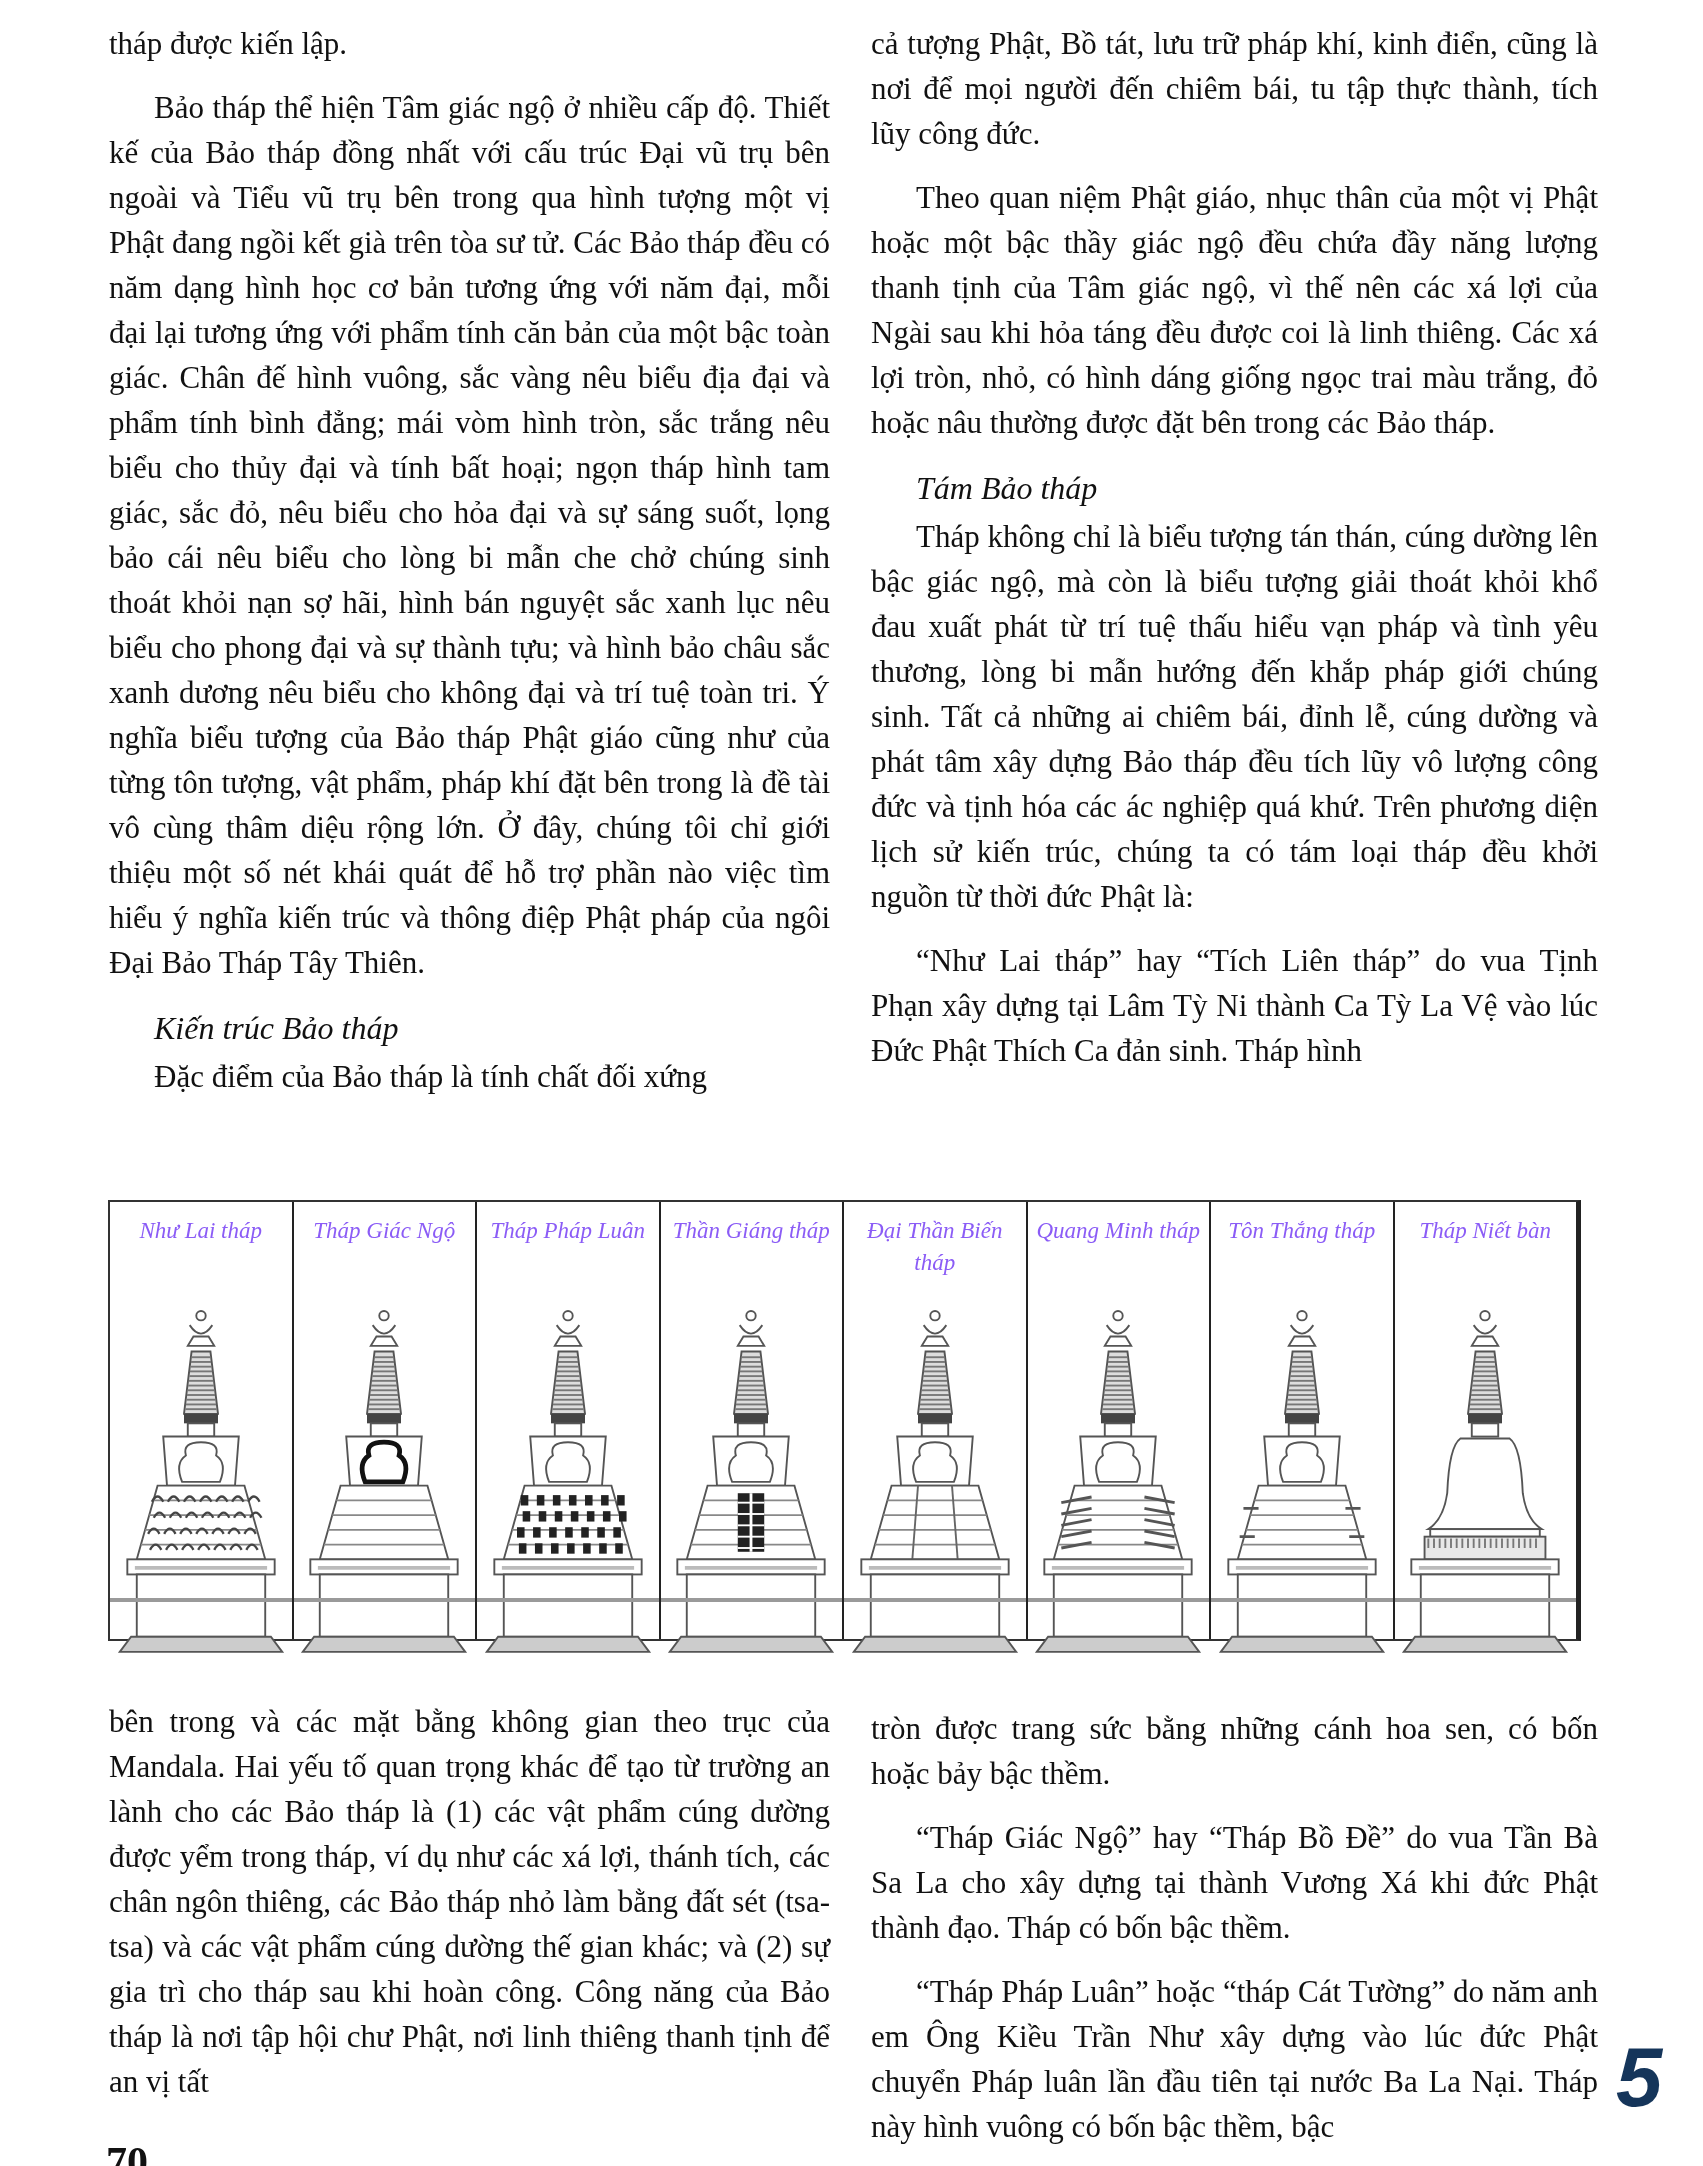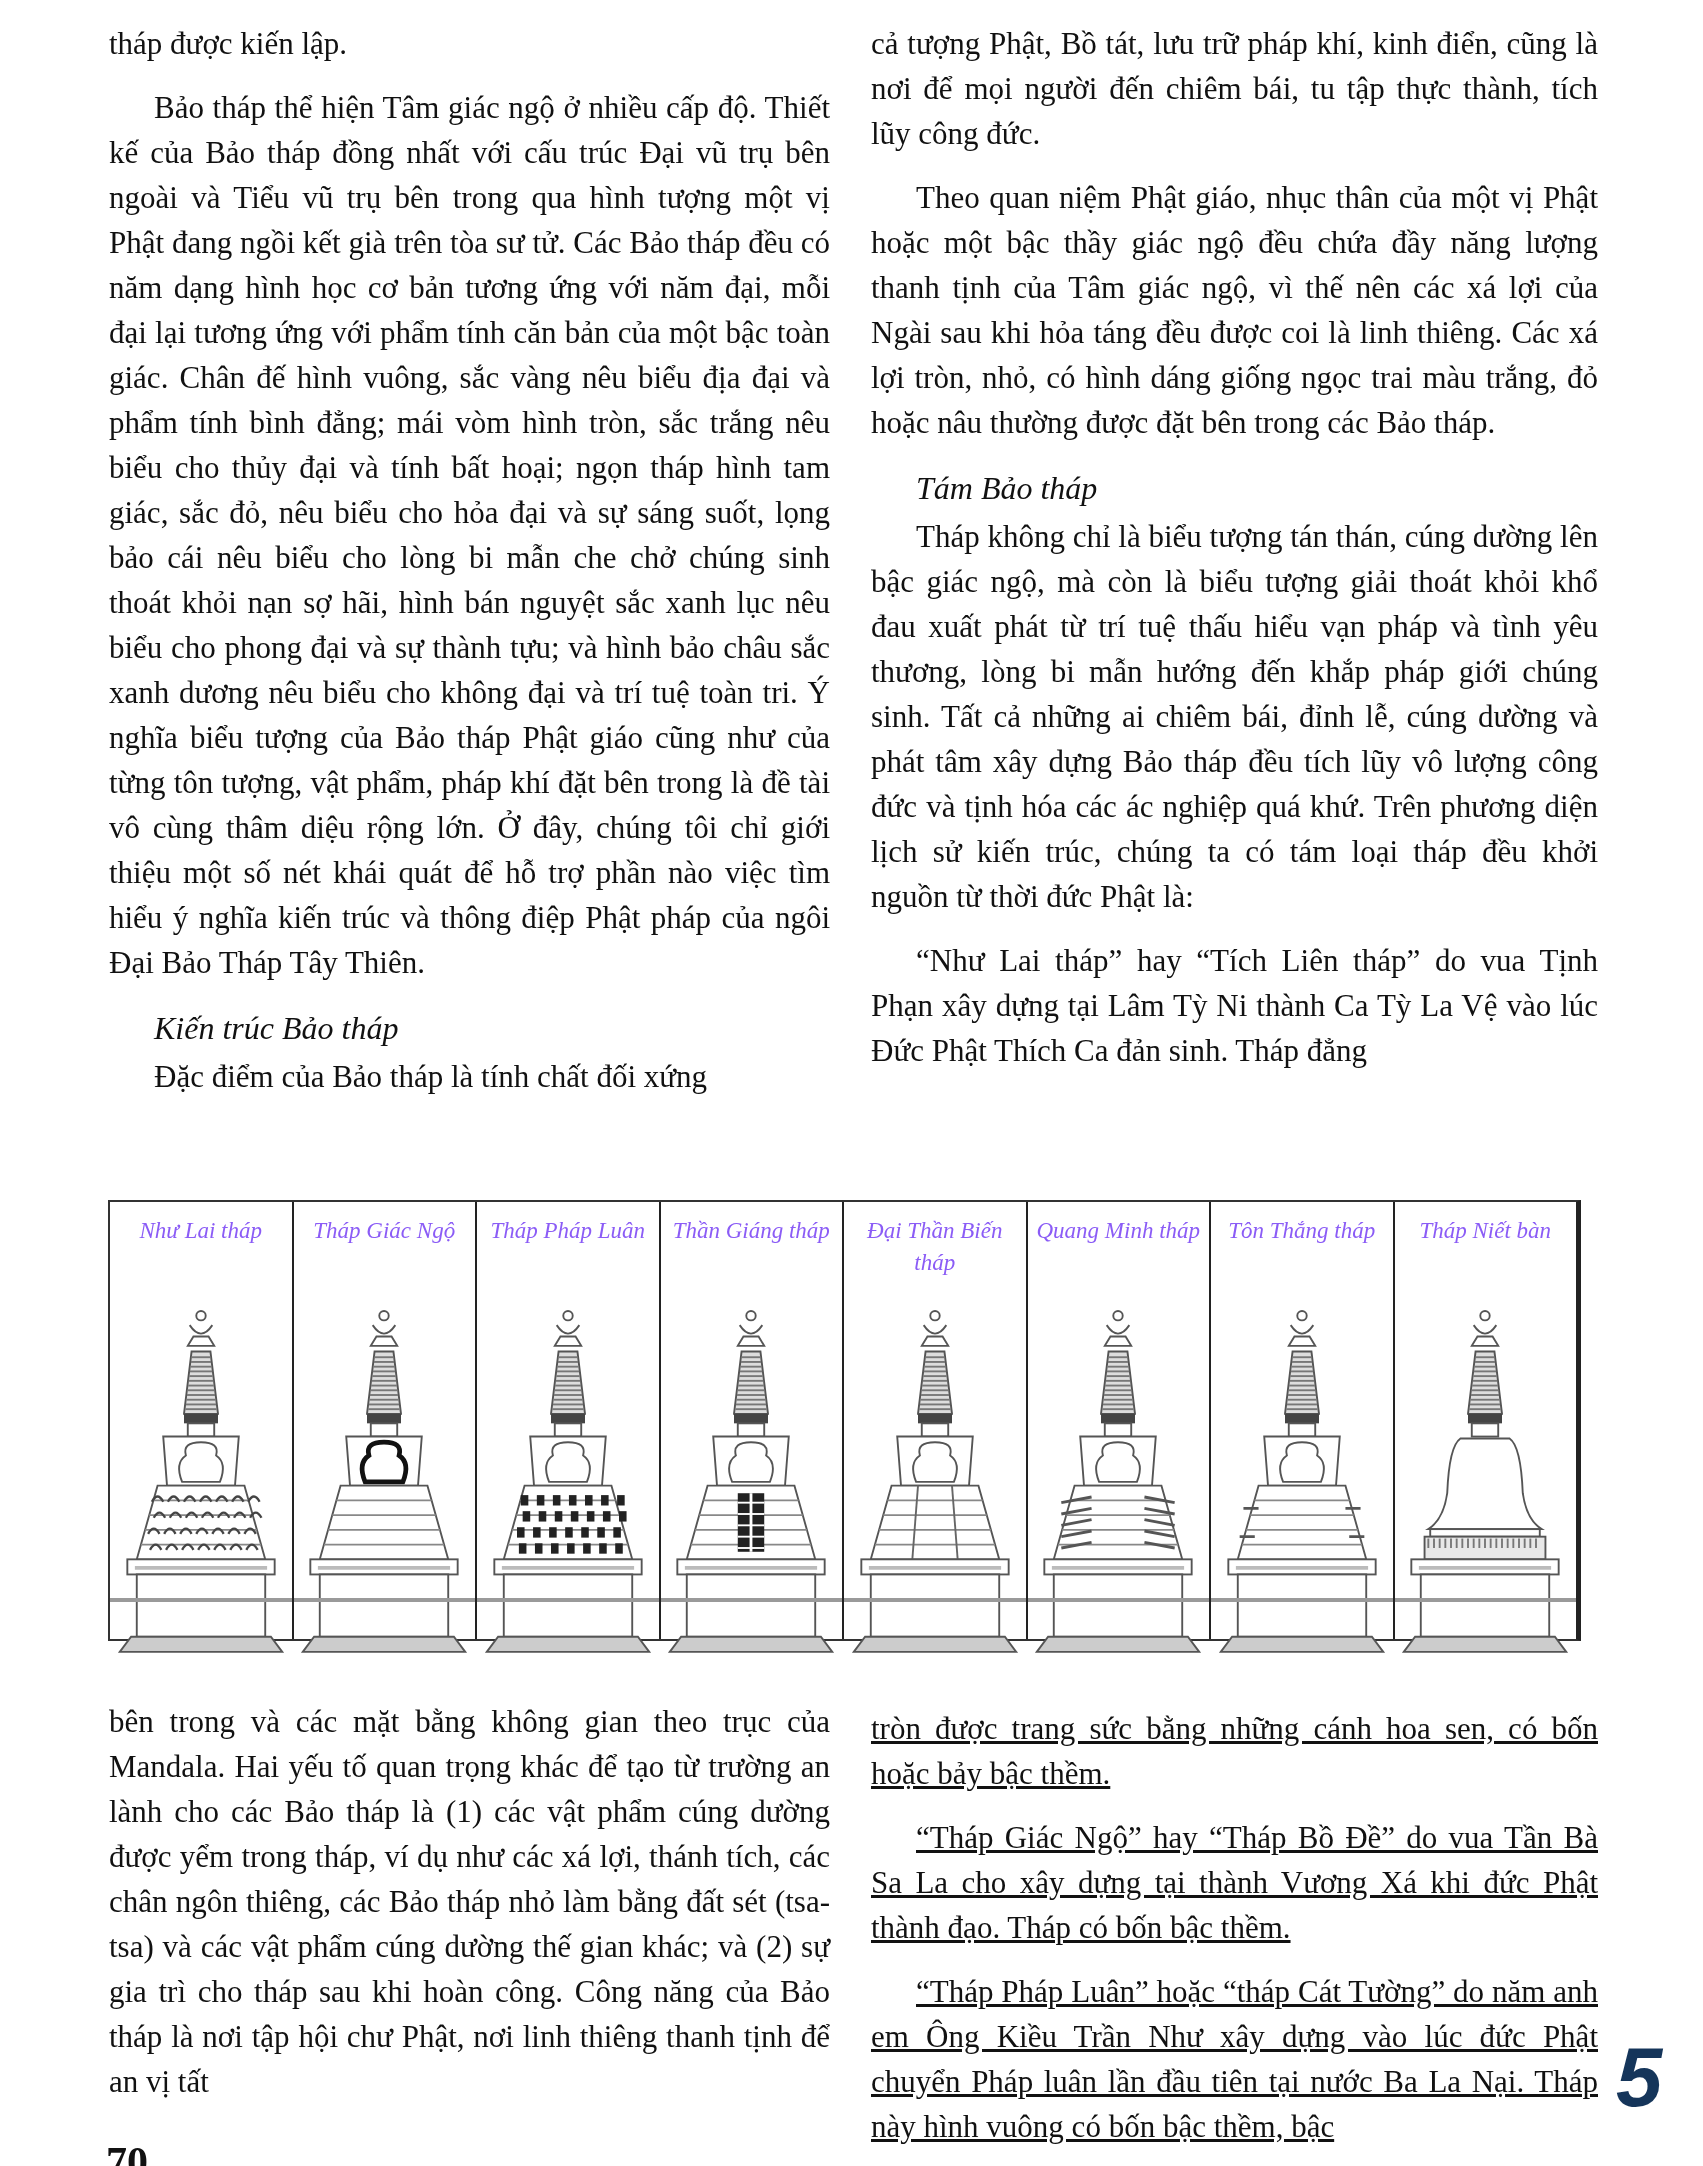--- a/index.html
+++ b/index.html
@@ -6,21 +6,21 @@
   body { width:1703px; height:2166px; position:relative; overflow:hidden;
          font-family:"Liberation Serif","DejaVu Serif",serif; color:#111; }
   .col { position:absolute; font-size:31px; line-height:45px; text-align:justify; }
   .col p { margin:0; }
   .col p.ind { text-indent:45px; }
   .col p.gap { margin-top:19px; }
   .col h3 { margin:21px 0 3.8px 0; font-size:32px; font-style:italic; font-weight:normal; text-indent:45px; line-height:44px; }
   .col-left-top { left:109px; top:21px; width:721px; }
   .col-right-top { left:871px; top:21px; width:727px; }
   .col-left-bot { left:109px; top:1699px; width:721px; }
-  .col-right-bot { left:871px; top:1706px; width:727px;text-decoration:underline; }
+  .col-right-bot { left:871px; top:1706px; width:727px; }
   .figure { position:absolute; left:108px; top:1200px; width:1473px; height:441px;
             border:2.8px solid #333; border-right:5.7px solid #222; box-sizing:border-box;
             display:flex; background:#fff; }
   .panel { flex:1; border-right:2.8px solid #222; position:relative; box-sizing:border-box; }
   .panel:last-child { border-right:none; }
   .panel-label { position:absolute; top:13.2px; left:0; right:0; text-align:center;
                  font-style:italic; font-size:23px; line-height:32px; color:#8b5cf6; padding:0 7.6px; }
   .panel svg { position:absolute; left:50%; transform:translateX(-50%); top:102px; }
   .ground { position:absolute; left:0; right:0; top:396px; height:3.8px; background:#9a9a9a; }
   .page-num-side { position:absolute; left:1616px; top:2035px; font-family:"Liberation Sans","DejaVu Sans",sans-serif;
@@ -35,21 +35,21 @@
   <p class="ind gap">Bảo tháp thể hiện Tâm giác ngộ ở nhiều cấp độ. Thiết kế của Bảo tháp đồng nhất với cấu trúc Đại vũ trụ bên ngoài và Tiểu vũ trụ bên trong qua hình tượng một vị Phật đang ngồi kết già trên tòa sư tử. Các Bảo tháp đều có năm dạng hình học cơ bản tương ứng với năm đại, mỗi đại lại tương ứng với phẩm tính căn bản của một bậc toàn giác. Chân đế hình vuông, sắc vàng nêu biểu địa đại và phẩm tính bình đẳng; mái vòm hình tròn, sắc trắng nêu biểu cho thủy đại và tính bất hoại; ngọn tháp hình tam giác, sắc đỏ, nêu biểu cho hỏa đại và sự sáng suốt, lọng bảo cái nêu biểu cho lòng bi mẫn che chở chúng sinh thoát khỏi nạn sợ hãi, hình bán nguyệt sắc xanh lục nêu biểu cho phong đại và sự thành tựu; và hình bảo châu sắc xanh dương nêu biểu cho không đại và trí tuệ toàn tri. Ý nghĩa biểu tượng của Bảo tháp Phật giáo cũng như của từng tôn tượng, vật phẩm, pháp khí đặt bên trong là đề tài vô cùng thâm diệu rộng lớn. Ở đây, chúng tôi chỉ giới thiệu một số nét khái quát để hỗ trợ phần nào việc tìm hiểu ý nghĩa kiến trúc và thông điệp Phật pháp của ngôi Đại Bảo Tháp Tây Thiên.</p>
   <h3>Kiến trúc Bảo tháp</h3>
   <p class="ind">Đặc điểm của Bảo tháp là tính chất đối xứng</p>
 </div>
 
 <div class="col col-right-top">
   <p>cả tượng Phật, Bồ tát, lưu trữ pháp khí, kinh điển, cũng là nơi để mọi người đến chiêm bái, tu tập thực thành, tích lũy công đức.</p>
   <p class="ind gap">Theo quan niệm Phật giáo, nhục thân của một vị Phật hoặc một bậc thầy giác ngộ đều chứa đầy năng lượng thanh tịnh của Tâm giác ngộ, vì thế nên các xá lợi của Ngài sau khi hỏa táng đều được coi là linh thiêng. Các xá lợi tròn, nhỏ, có hình dáng giống ngọc trai màu trắng, đỏ hoặc nâu thường được đặt bên trong các Bảo tháp.</p>
   <h3>Tám Bảo tháp</h3>
   <p class="ind">Tháp không chỉ là biểu tượng tán thán, cúng dường lên bậc giác ngộ, mà còn là biểu tượng giải thoát khỏi khổ đau xuất phát từ trí tuệ thấu hiểu vạn pháp và tình yêu thương, lòng bi mẫn hướng đến khắp pháp giới chúng sinh. Tất cả những ai chiêm bái, đỉnh lễ, cúng dường và phát tâm xây dựng Bảo tháp đều tích lũy vô lượng công đức và tịnh hóa các ác nghiệp quá khứ. Trên phương diện lịch sử kiến trúc, chúng ta có tám loại tháp đều khởi nguồn từ thời đức Phật là:</p>
-  <p class="ind gap">“Như Lai tháp” hay “Tích Liên tháp” do vua Tịnh Phạn xây dựng tại Lâm Tỳ Ni thành Ca Tỳ La Vệ vào lúc Đức Phật Thích Ca đản sinh. Tháp đẳng</p>
+  <p class="ind gap">“Như Lai tháp” hay “Tích Liên tháp” do vua Tịnh Phạn xây dựng tại Lâm Tỳ Ni thành Ca Tỳ La Vệ vào lúc Đức Phật Thích Ca đản sinh. Tháp hình</p>
 </div>
 
 <div class="figure" id="figure">
     <div class="panel">
       <div class="panel-label">Như Lai tháp</div>
       <svg width="170" height="352" viewBox="0 0 180 372">
         <circle cx="90" cy="12" r="5" fill="none" stroke="#555" stroke-width="2"></circle>
       <path d="M78 22 Q90 40 102 22" fill="none" stroke="#555" stroke-width="2"></path>
       <path d="M76 44 L104 44 L98 34 L82 34 Z" fill="none" stroke="#555" stroke-width="2"></path>
       <path d="M80 50 L100 50 L108 116 L72 116 Z" fill="#ddd" stroke="#555" stroke-width="2"></path>

